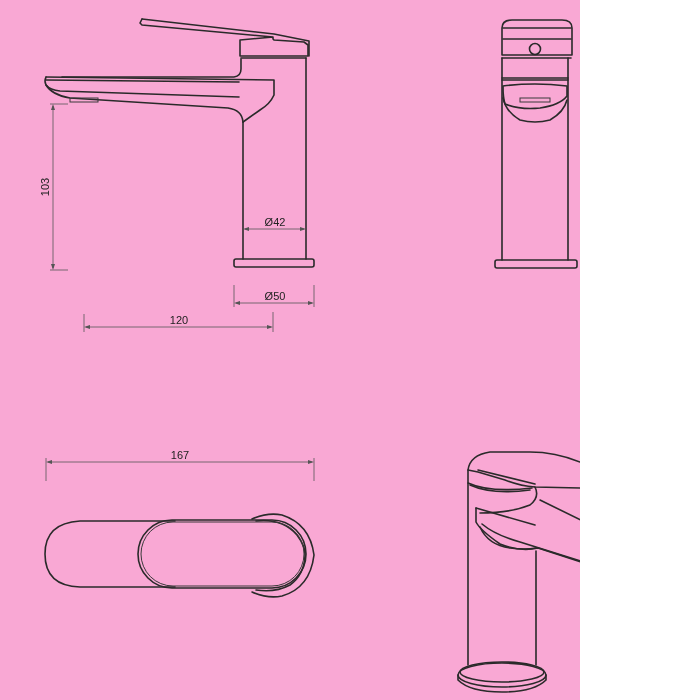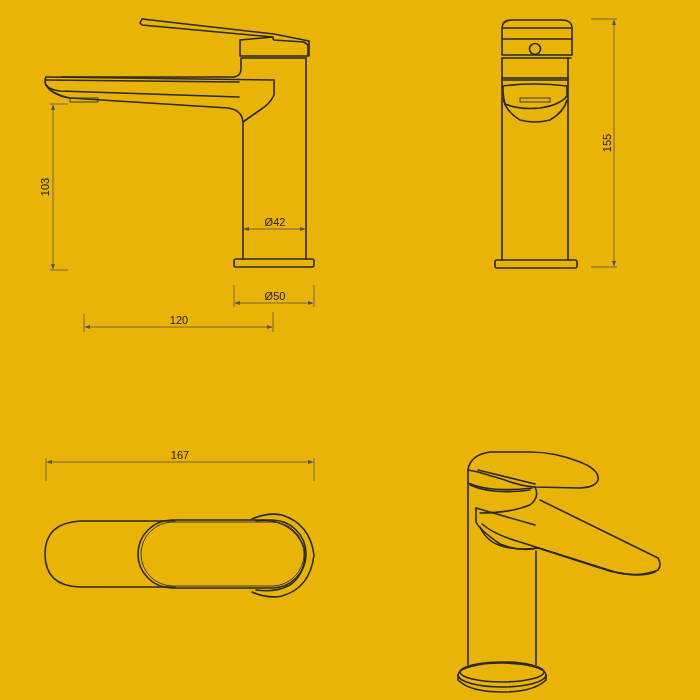--- a/index.html
+++ b/index.html
@@ -1,16 +1,16 @@
 <!DOCTYPE html>
 <html><head>
 <meta charset="utf-8">
 <style>
   html, body { margin: 0; padding: 0; background: #ffffff; }
-  #canvas { position: relative; width: 700px; height: 700px; background: #eab308; overflow: hidden; }
+  #canvas { position: relative; width: 580px; height: 700px; background: #f9a8d4; overflow: hidden; }
   svg { position: absolute; left: 0; top: 0; }
   .obj { fill: none; stroke: #2a2a2a; stroke-width: 1.6; stroke-linejoin: round; stroke-linecap: round; }
   .thin { fill: none; stroke: #3a3a3a; stroke-width: 1; }
   .dim { fill: none; stroke: #555555; stroke-width: 0.8; }
   .arrow { fill: #555555; stroke: none; }
   .lbl { font-family: "Liberation Sans", sans-serif; font-size: 11px; fill: #222222; }
 </style>
 </head>
 <body>
 

